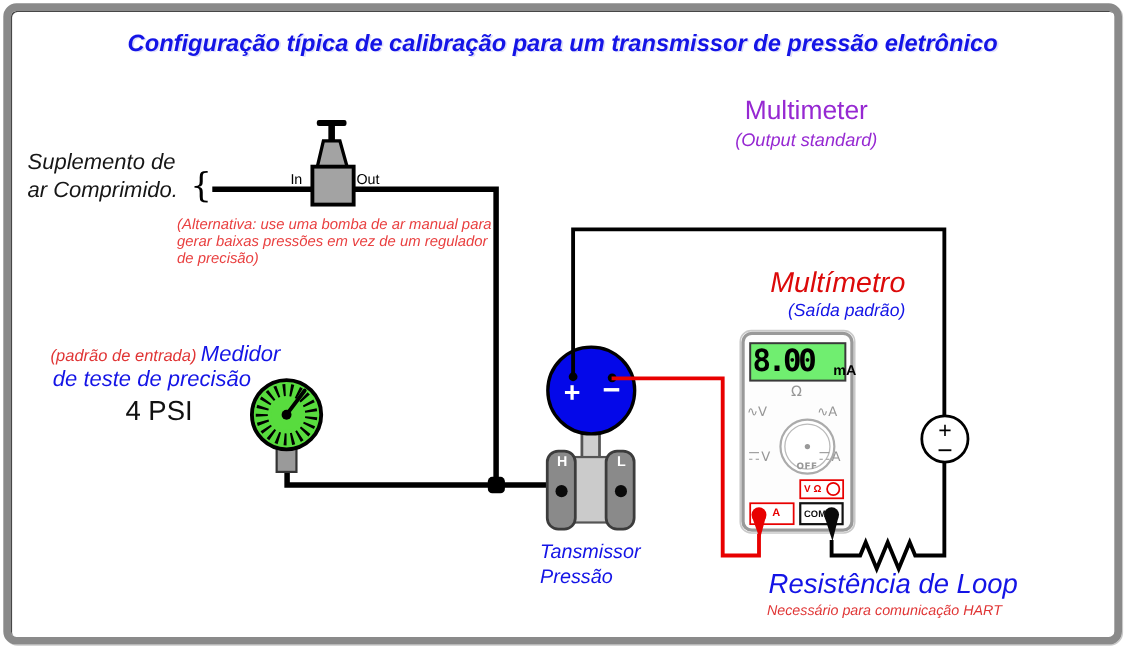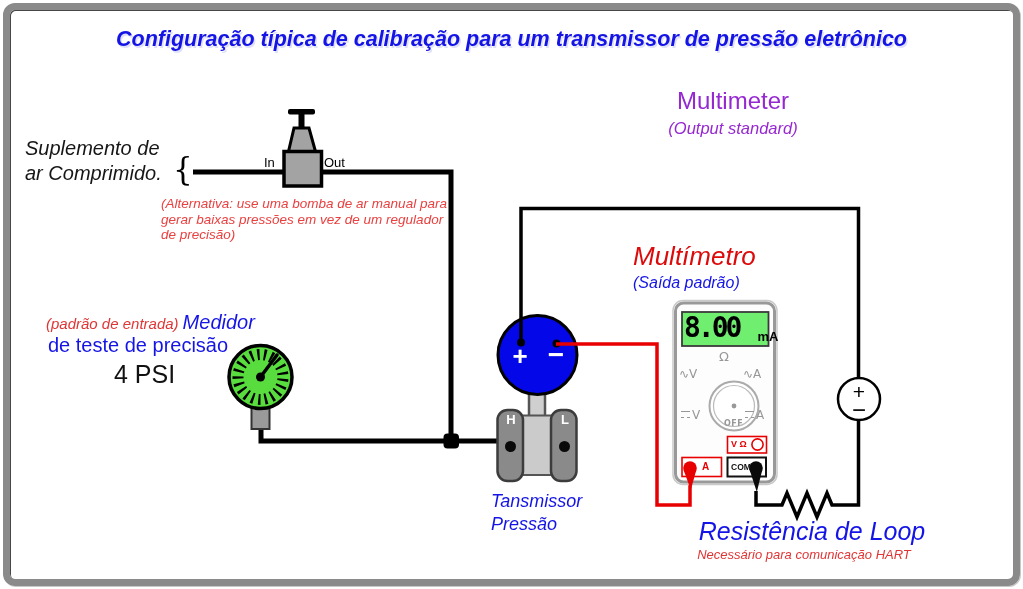--- a/index.html
+++ b/index.html
@@ -16,23 +16,23 @@
   .brace{left:173px;top:151px;font-size:31px;color:#000;font-family:"DejaVu Serif",serif;}
   .lbl-in{left:264px;top:155px;font-size:13px;color:#000;}
   .lbl-out{left:324px;top:155px;font-size:13px;color:#000;}
   .alt-note{left:161px;top:196px;font-size:13.5px;font-style:italic;color:#e94040;line-height:1.16;}
   .mm-en{left:638px;top:87px;width:190px;text-align:center;}
   .mm-en .big{font-size:24px;color:#9628d2;}
   .mm-en .sub{font-size:16.5px;font-style:italic;color:#9628d2;margin-top:3px;}
   .gauge-line1{left:46px;top:310px;}
   .gauge-line1 .pfx{font-size:15px;font-style:italic;color:#e03535;}
   .gauge-line1 .nm{font-size:20px;font-style:italic;color:#1414e6;margin-left:4px;}
-  .gauge-line2{left:48px;top:333px;font-size:20px;color:#1414e6;}
+  .gauge-line2{left:48px;top:333px;font-size:20px;font-style:italic;color:#1414e6;}
   .gauge-val{left:114px;top:359px;font-size:25px;color:#111;}
-  .mm-pt{left:633px;top:241px;width:190px;text-align:left;}
+  .mm-pt{left:633px;top:241px;width:190px;text-align:right;}
   .mm-pt .big{font-size:26px;font-style:italic;color:#dc0a0a;}
   .mm-pt .sub{font-size:16px;font-style:italic;color:#1414e6;margin-top:1px;}
   .tx-label{left:491px;top:490px;font-size:18px;font-style:italic;color:#1414e6;line-height:1.3;}
   .dc-label{left:882px;top:374px;width:132px;text-align:center;font-size:22px;color:#111;line-height:1.05;}
   .res-label{left:662px;top:516px;width:300px;text-align:center;font-size:25px;font-style:italic;color:#1414e6;}
   .res-note{left:654px;top:547px;width:300px;text-align:center;font-size:13px;font-style:italic;color:#e03535;}
 
   .tx-plus{left:509px;top:341px;width:22px;text-align:center;font-size:26px;font-weight:bold;color:#fff;}
   .tx-minus{left:545px;top:338px;width:22px;text-align:center;font-size:28px;font-weight:bold;color:#fff;}
   .port-h{left:504px;top:412px;width:14px;text-align:center;font-size:13px;font-weight:bold;color:#fff;}

